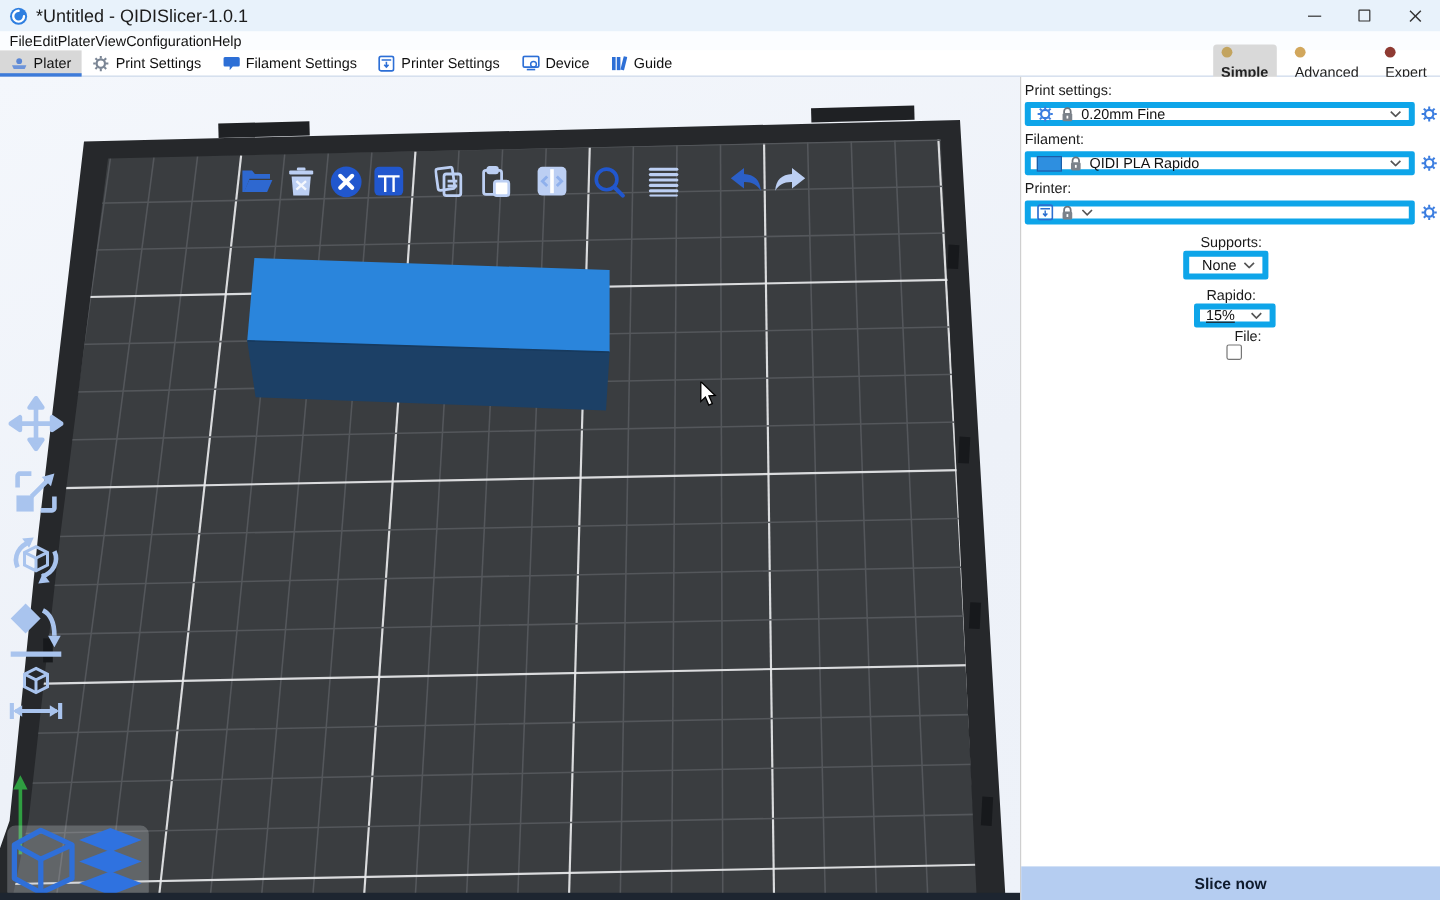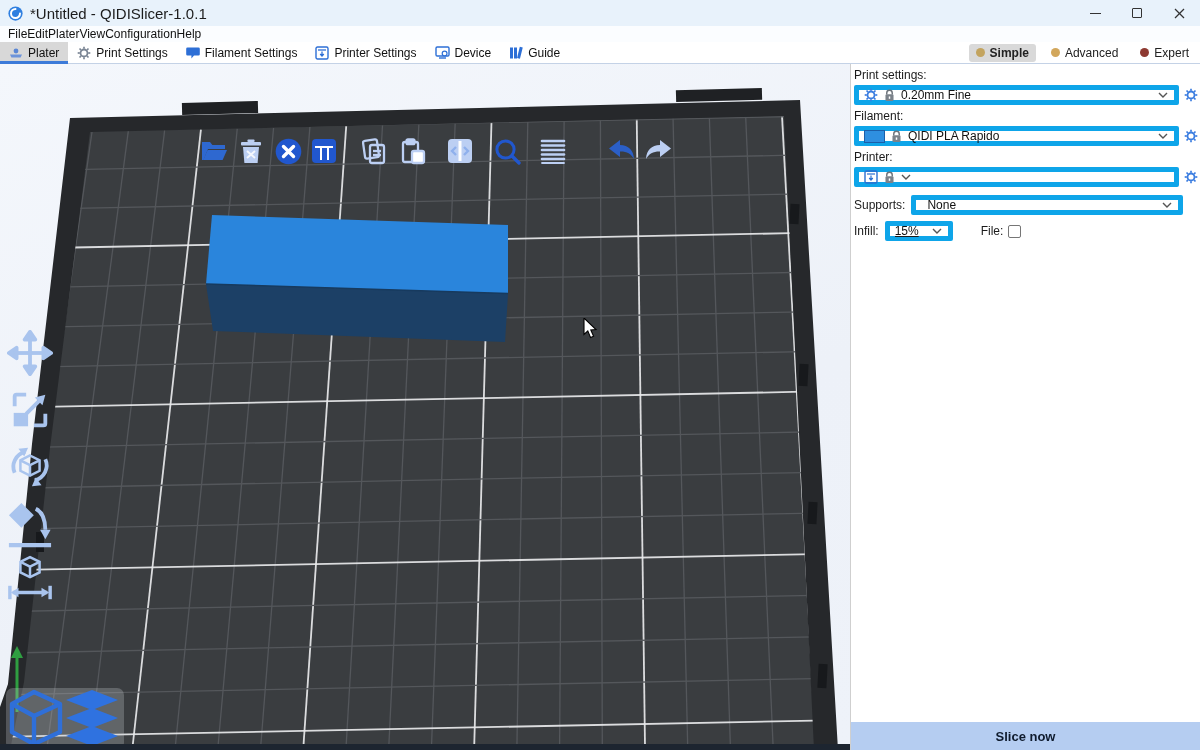--- a/index.html
+++ b/index.html
@@ -18,21 +18,21 @@
   
   .menubar { height:16px; background:#fbfdff; display:flex; align-items:center; padding-left:8px; }
   .menubar span { color:#111; cursor:default; }
 
   
   .tabbar { height:22px; background:#ffffff; border-bottom:1px solid #c4d2e6; display:flex; align-items:stretch; position:relative; }
   .tab { display:flex; align-items:center; gap:5px; padding:0 9px; position:relative; color:#111; }
   .tab.active { background:#d8d8d8; }
   .tab.active::after { content:""; position:absolute; left:0; right:0; bottom:-1px; height:3px; background:#3d7bd9; }
   .modes { position:absolute; right:4px; top:0; height:21px; display:flex; align-items:center; gap:8px; }
-  .mode { display:flex; align-items:center; gap:5px; padding:2px 7px; border-radius:3px; color:#222; }
+  .mode { display:flex; gap:5px; padding:2px 7px; border-radius:3px; color:#222;flex-direction:column; }
   .mode.active { background:#d9d9d9; font-weight:bold; }
   .dot { width:9px; height:9px; border-radius:50%; }
 
   
   .main { position:relative; width:1200px; height:686px; display:flex; }
   .viewport { position:relative; width:850px; height:686px; background:linear-gradient(160deg,#f4f7fc 0%, #edf1f8 60%, #eef2f9 100%); overflow:hidden; }
   .scene { position:absolute; left:0; top:0; }
 
   
   .topbar { position:absolute; left:199px; top:68px; display:flex; align-items:center; height:38px; }
@@ -43,21 +43,21 @@
   .gbtn { width:48px; height:50px; display:flex; align-items:center; justify-content:center; }
 
   
   .sidebar { width:350px; height:686px; background:#ffffff; border-left:1px solid #cfcfcf; position:relative; padding:3px 2px 0 3px; }
   .sb-label { display:block; margin:1px 0 3px 0; color:#1a1a1a; }
   .dd-row { display:flex; align-items:center; margin-bottom:4px; }
   .select { flex:1; height:20px; border:5px solid #0ea5e9; border-radius:2px; background:#fff; display:flex; align-items:center; padding:0 6px 0 5px; gap:6px; }
   .select .val { flex:1; color:#111; white-space:nowrap; overflow:hidden; }
   .gear-out { margin-left:5px; flex:none; display:flex; }
   .swatch { width:21px; height:13px; border:1px solid #1b5ea8; background:#2e8fe0; flex:none; }
-  .inline-row { display:flex; align-items:center; margin-top:4px; }
+  .inline-row { display:flex; align-items:center; margin-top:4px;flex-direction:column; }
   .supports-row .select { margin-left:6px; }
   .infill-row { margin-top:6px; }
   .infill-row .select { flex:none; width:68px; margin-left:6px;text-decoration:underline; }
   .brim-label { margin-left:28px; }
   .checkbox { width:13px; height:13px; border:1px solid #767676; border-radius:2px; background:#fff; margin-left:5px; }
   .slice-btn { position:absolute; left:0; bottom:0; width:100%; height:28px; background:#b5cdf1; border:none; font-family:"Liberation Sans",sans-serif; font-weight:bold; font-size:13px; color:#0f1b2d; display:flex; align-items:center; justify-content:center; }
 
   .cursor { position:absolute; left:583px; top:254px; pointer-events:none; }
 </style>
 </head>
@@ -476,21 +476,21 @@
       <span>Supports:</span>
       <div class="select" style="margin-right:15px">
         <span class="val" style="padding-left:6px">None</span>
         <svg width="10" height="6" viewBox="0 0 10 6">
             <use href="#chev"></use>
           </svg>
       </div>
     </div>
 
     <div class="inline-row infill-row">
-      <span>Infill:</span>
+      <span>Rapido:</span>
       <div class="select">
         <span class="val">15%</span>
         <svg width="10" height="6" viewBox="0 0 10 6">
             <use href="#chev"></use>
           </svg>
       </div>
       <span class="brim-label">File:</span>
       <div class="checkbox"></div>
     </div>
 

